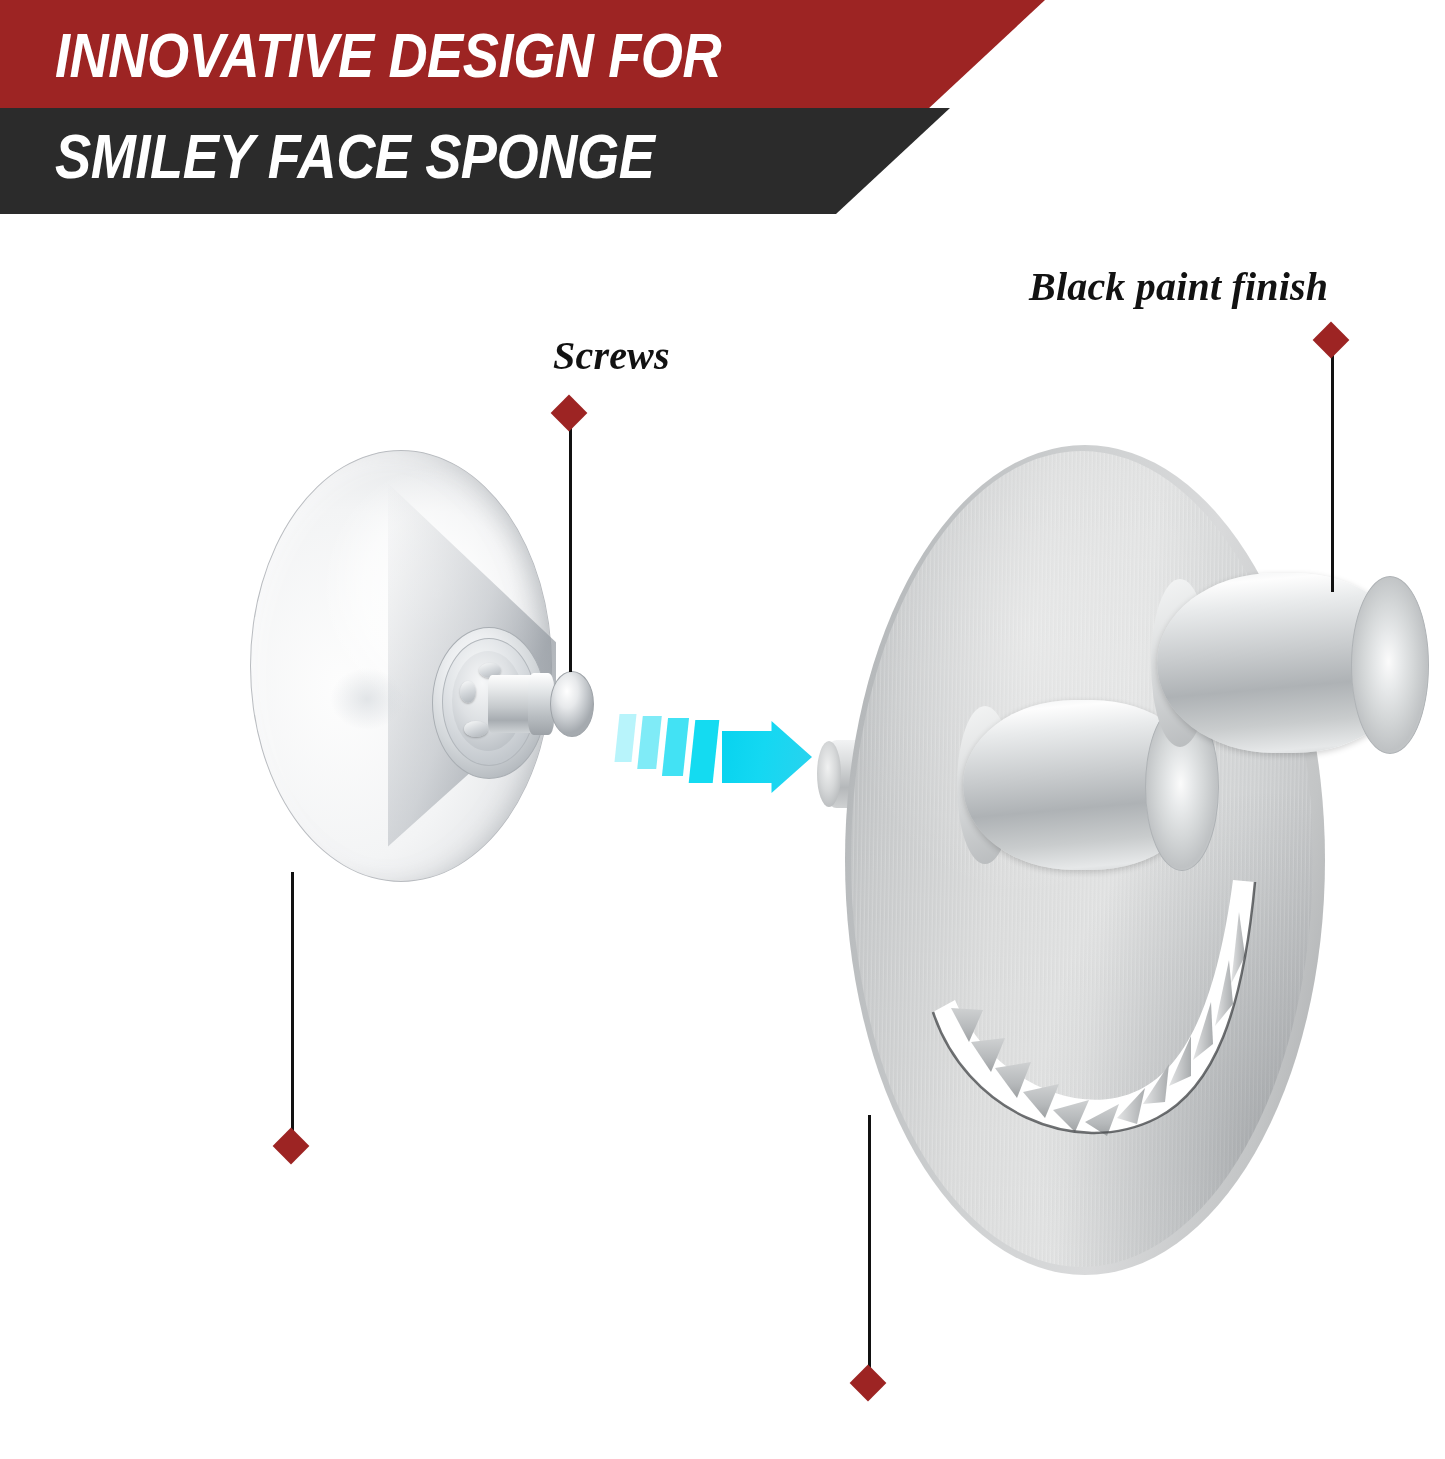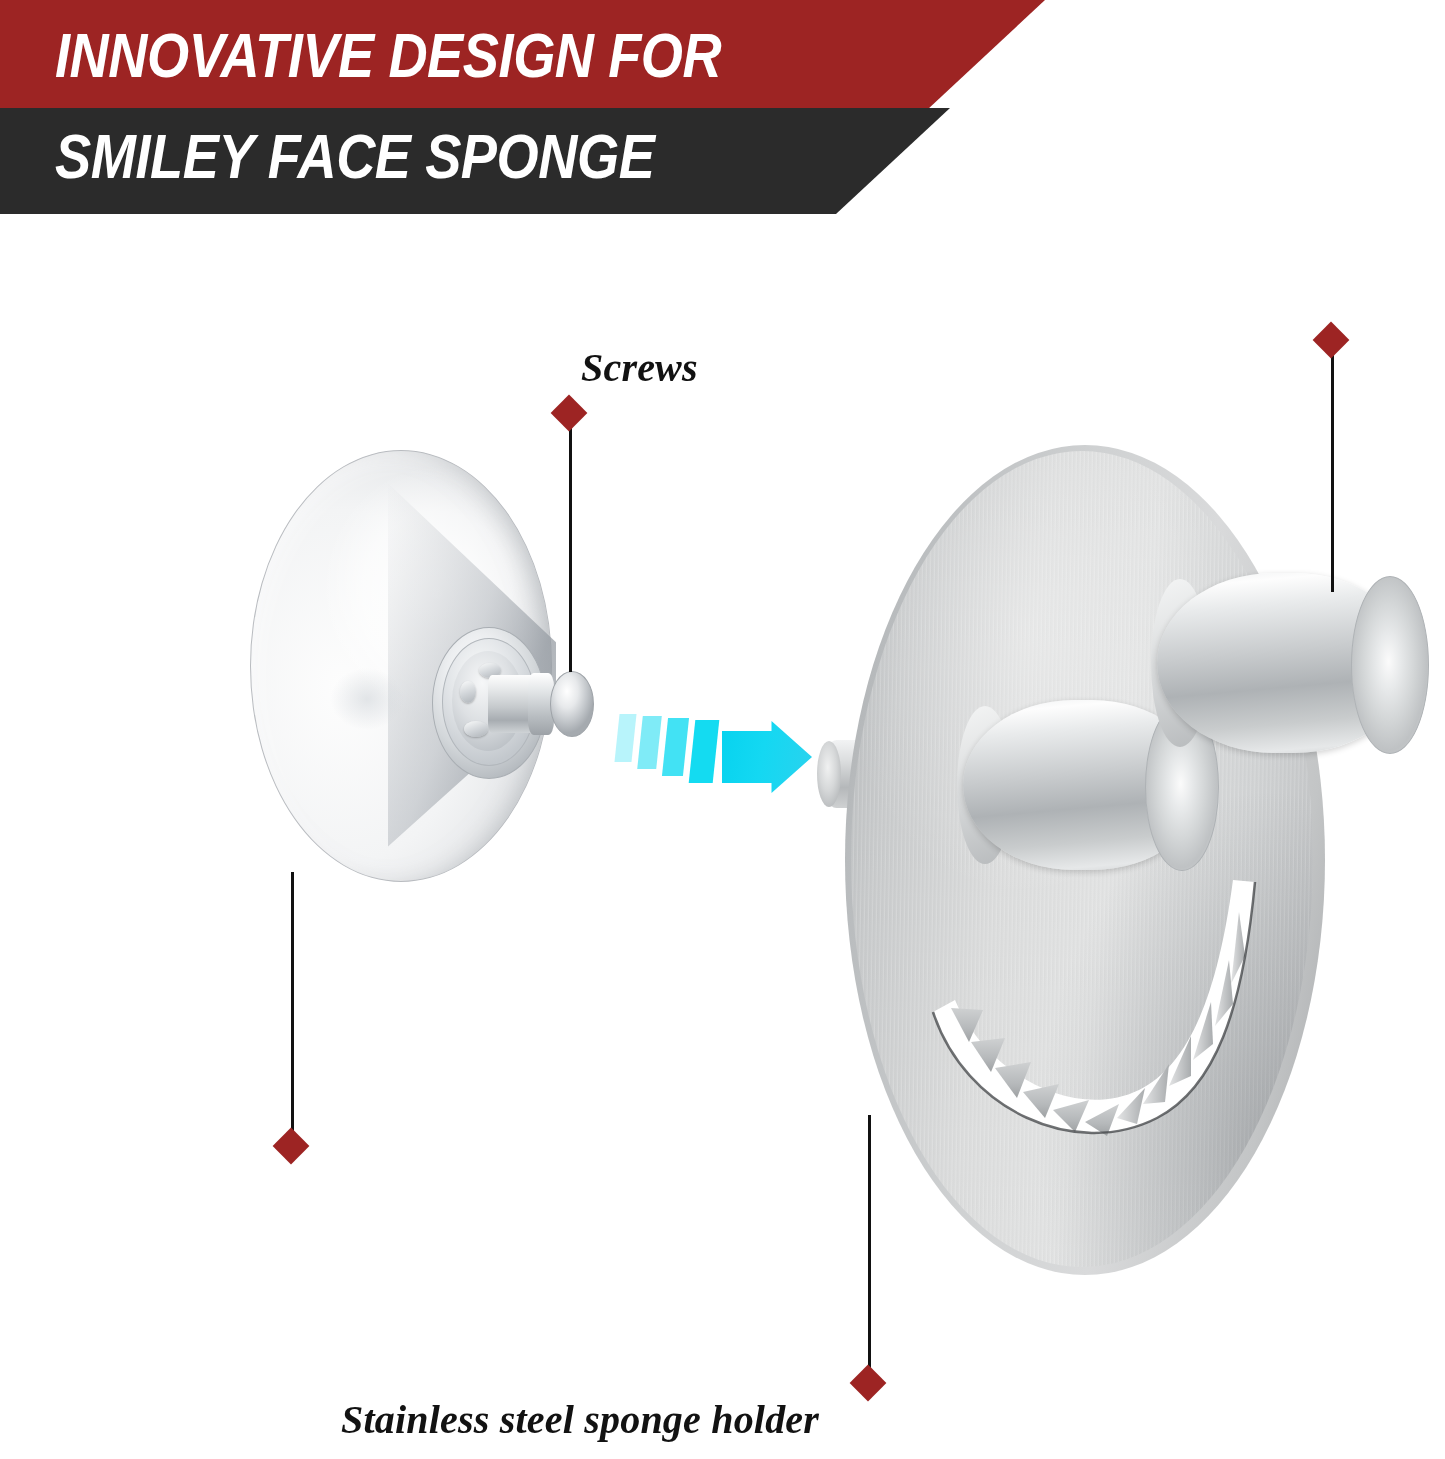--- a/index.html
+++ b/index.html
@@ -324,25 +324,25 @@
 
     <div class="knob" style="left:312px; top:128px; width:255px; height:180px;">
       <div class="knob-base" style="left:-6px; top:6px; width:58px; height:168px;"></div>
       <div class="knob-body"></div>
       <div class="knob-cap" style="left:194px; top:3px; width:76px; height:176px;"></div>
     </div>
   </div>
 
   <div class="leader-line" style="left:569px; top:427px; height:245px;"></div>
   <div class="diamond" style="left:556px; top:400px;"></div>
-  <div class="callout-label" style="left:553px; top:344px;margin-left:28px;">Screws</div>
+  <div class="callout-label" style="left:553px; top:332px;">Screws</div>
 
   <div class="leader-line" style="left:1331px; top:354px; height:238px;"></div>
   <div class="diamond" style="left:1318px; top:327px;"></div>
+  <div class="callout-label" style="left:1029px; top:263px;">Black paint finish</div>
 
   <div class="leader-line" style="left:291px; top:872px; height:268px;"></div>
   <div class="diamond" style="left:278px; top:1133px;"></div>
 
   <div class="leader-line" style="left:868px; top:1115px; height:262px;"></div>
   <div class="diamond" style="left:855px; top:1370px;"></div>
-  <div class="callout-label" style="left:341px; top:1396px;">Stainless steel sponge holder</div>
 
 </div>
 
 </body></html>

